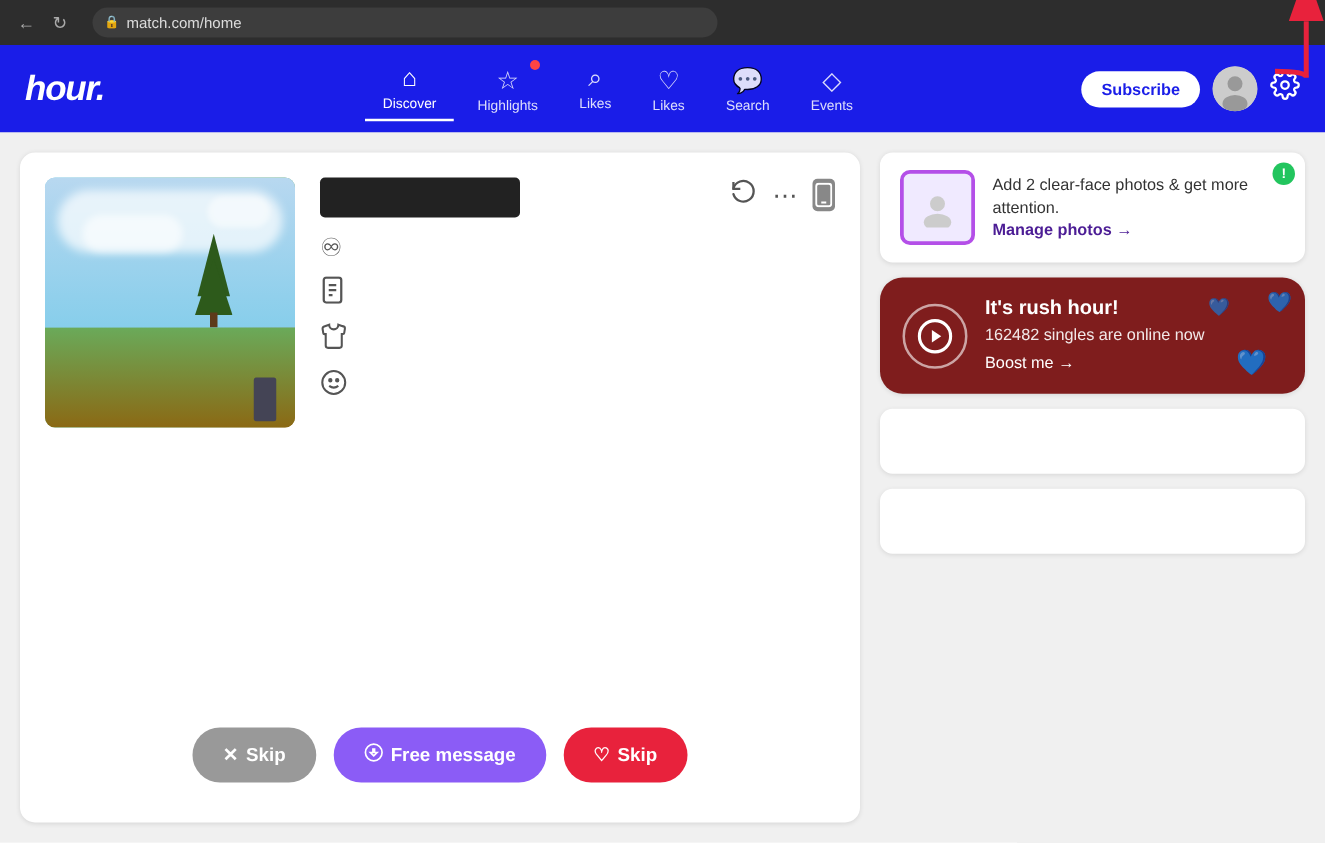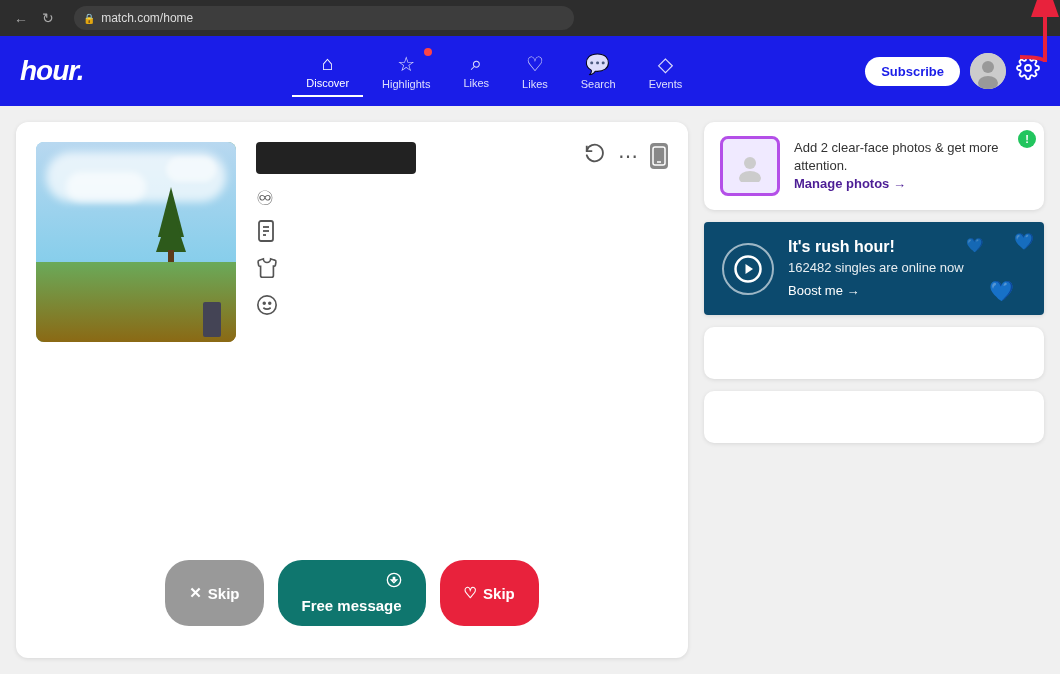--- a/index.html
+++ b/index.html
@@ -221,32 +221,31 @@
       border-radius: 24px;
       padding: 12px 24px;
       font-size: 15px;
       font-weight: 600;
       cursor: pointer;
       display: flex;
       align-items: center;
       gap: 6px;
     }
     .btn-message {
-      background: #0f766e;
+      background: #8b5cf6;
       color: white;
       border: none;
       border-radius: 24px;
       padding: 12px 24px;
       font-size: 15px;
       font-weight: 600;
       cursor: pointer;
       display: flex;
-      align-items: flex-end;
+      align-items: center;
       gap: 6px;
-      flex-direction: column;
     }
     .btn-like {
       background: #e8223c;
       color: white;
       border: none;
       border-radius: 24px;
       padding: 12px 24px;
       font-size: 15px;
       font-weight: 600;
       cursor: pointer;
@@ -298,22 +297,22 @@
       border-radius: 50%;
       display: flex;
       align-items: center;
       justify-content: center;
       color: white;
       font-size: 11px;
       font-weight: bold;
     }
 
     .rush-hour-card {
-      background: #0c4a6e;
-      border-radius: 4px;
+      background: #7f1d1d;
+      border-radius: 18px;
       padding: 16px 18px;
       display: flex;
       align-items: center;
       gap: 14px;
       position: relative;
       overflow: hidden;
       box-shadow: 0 1px 4px rgba(0,0,0,0.1);
     }
     .rush-icon {
       width: 52px;

